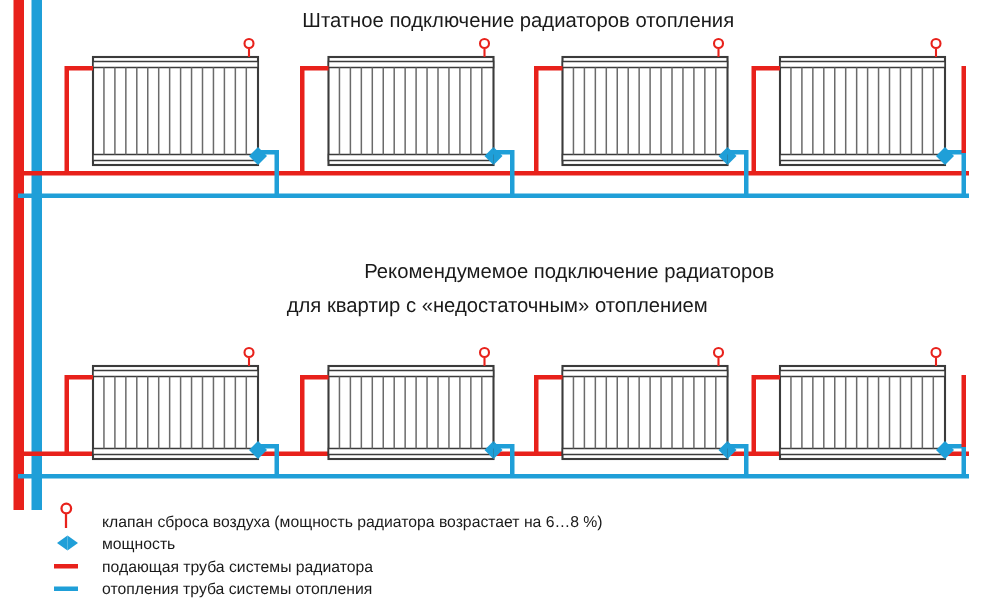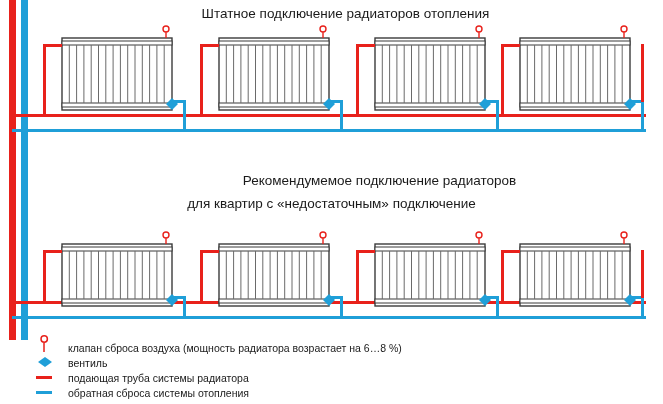--- a/index.html
+++ b/index.html
@@ -312,18 +312,18 @@
     </g>
 
     <rect x="36" y="376" width="16" height="3" fill="#e8211b"></rect>
 
     <rect x="36" y="391" width="16" height="3" fill="#1f9fd8"></rect>
   </g>
 </svg>
 
 <div class="title" id="title-top">Штатное подключение радиаторов отопления</div>
 <div class="title" id="title-mid-1">Рекомендумемое подключение радиаторов</div>
-<div class="title" id="title-mid-2">для квартир с «недостаточным» подключение</div>
+<div class="title" id="title-mid-2">для квартир с «недостаточным» отоплением</div>
 
 <div class="legend-row" id="legend-0">клапан сброса воздуха (мощность радиатора возрастает на 6…8 %)</div>
-<div class="legend-row" id="legend-1">вентиль</div>
+<div class="legend-row" id="legend-1">мощность</div>
 <div class="legend-row" id="legend-2">подающая труба системы радиатора</div>
-<div class="legend-row" id="legend-3">обратная сброса системы отопления</div>
+<div class="legend-row" id="legend-3">отопления труба системы отопления</div>
 
 </body></html>

